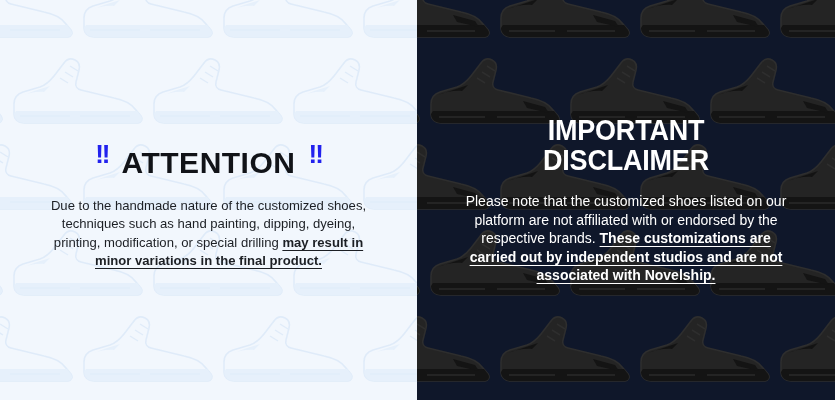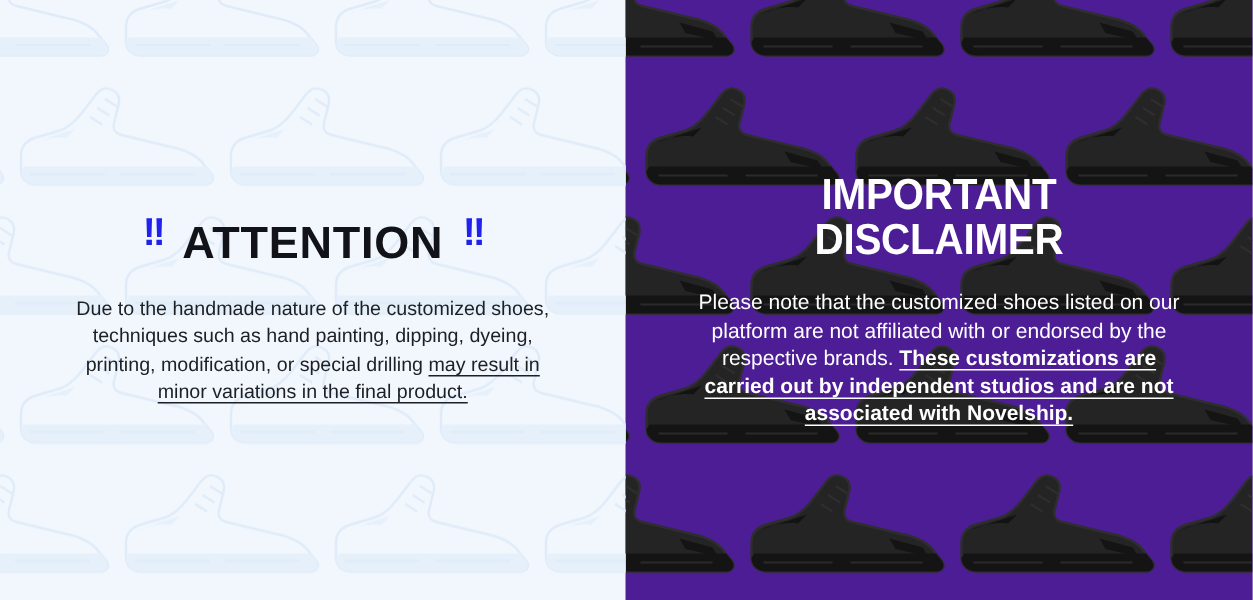--- a/index.html
+++ b/index.html
@@ -80,30 +80,30 @@
 
   .body-left {
     font-size: 13.1px;
     line-height: 18.4px;
     color: #1c1f24;
     font-weight: 400;
     padding: 0 48px;
   }
 
   .body-left .emph {
-    font-weight: 400;
+    font-weight: 700;
     text-decoration: underline;
     text-underline-offset: 2.5px;
     text-decoration-thickness: 1.2px;
   }
 
   
   .panel-right {
     width: 418px;
-    background: #4c1d95;
+    background: #0f172a;
   }
 
   .disc-heading {
     color: #ffffff;
     font-weight: 800;
     font-size: 29px;
     line-height: 30px;
     letter-spacing: -0.2px;
     transform: scaleX(0.93);
     margin-bottom: 17px;

